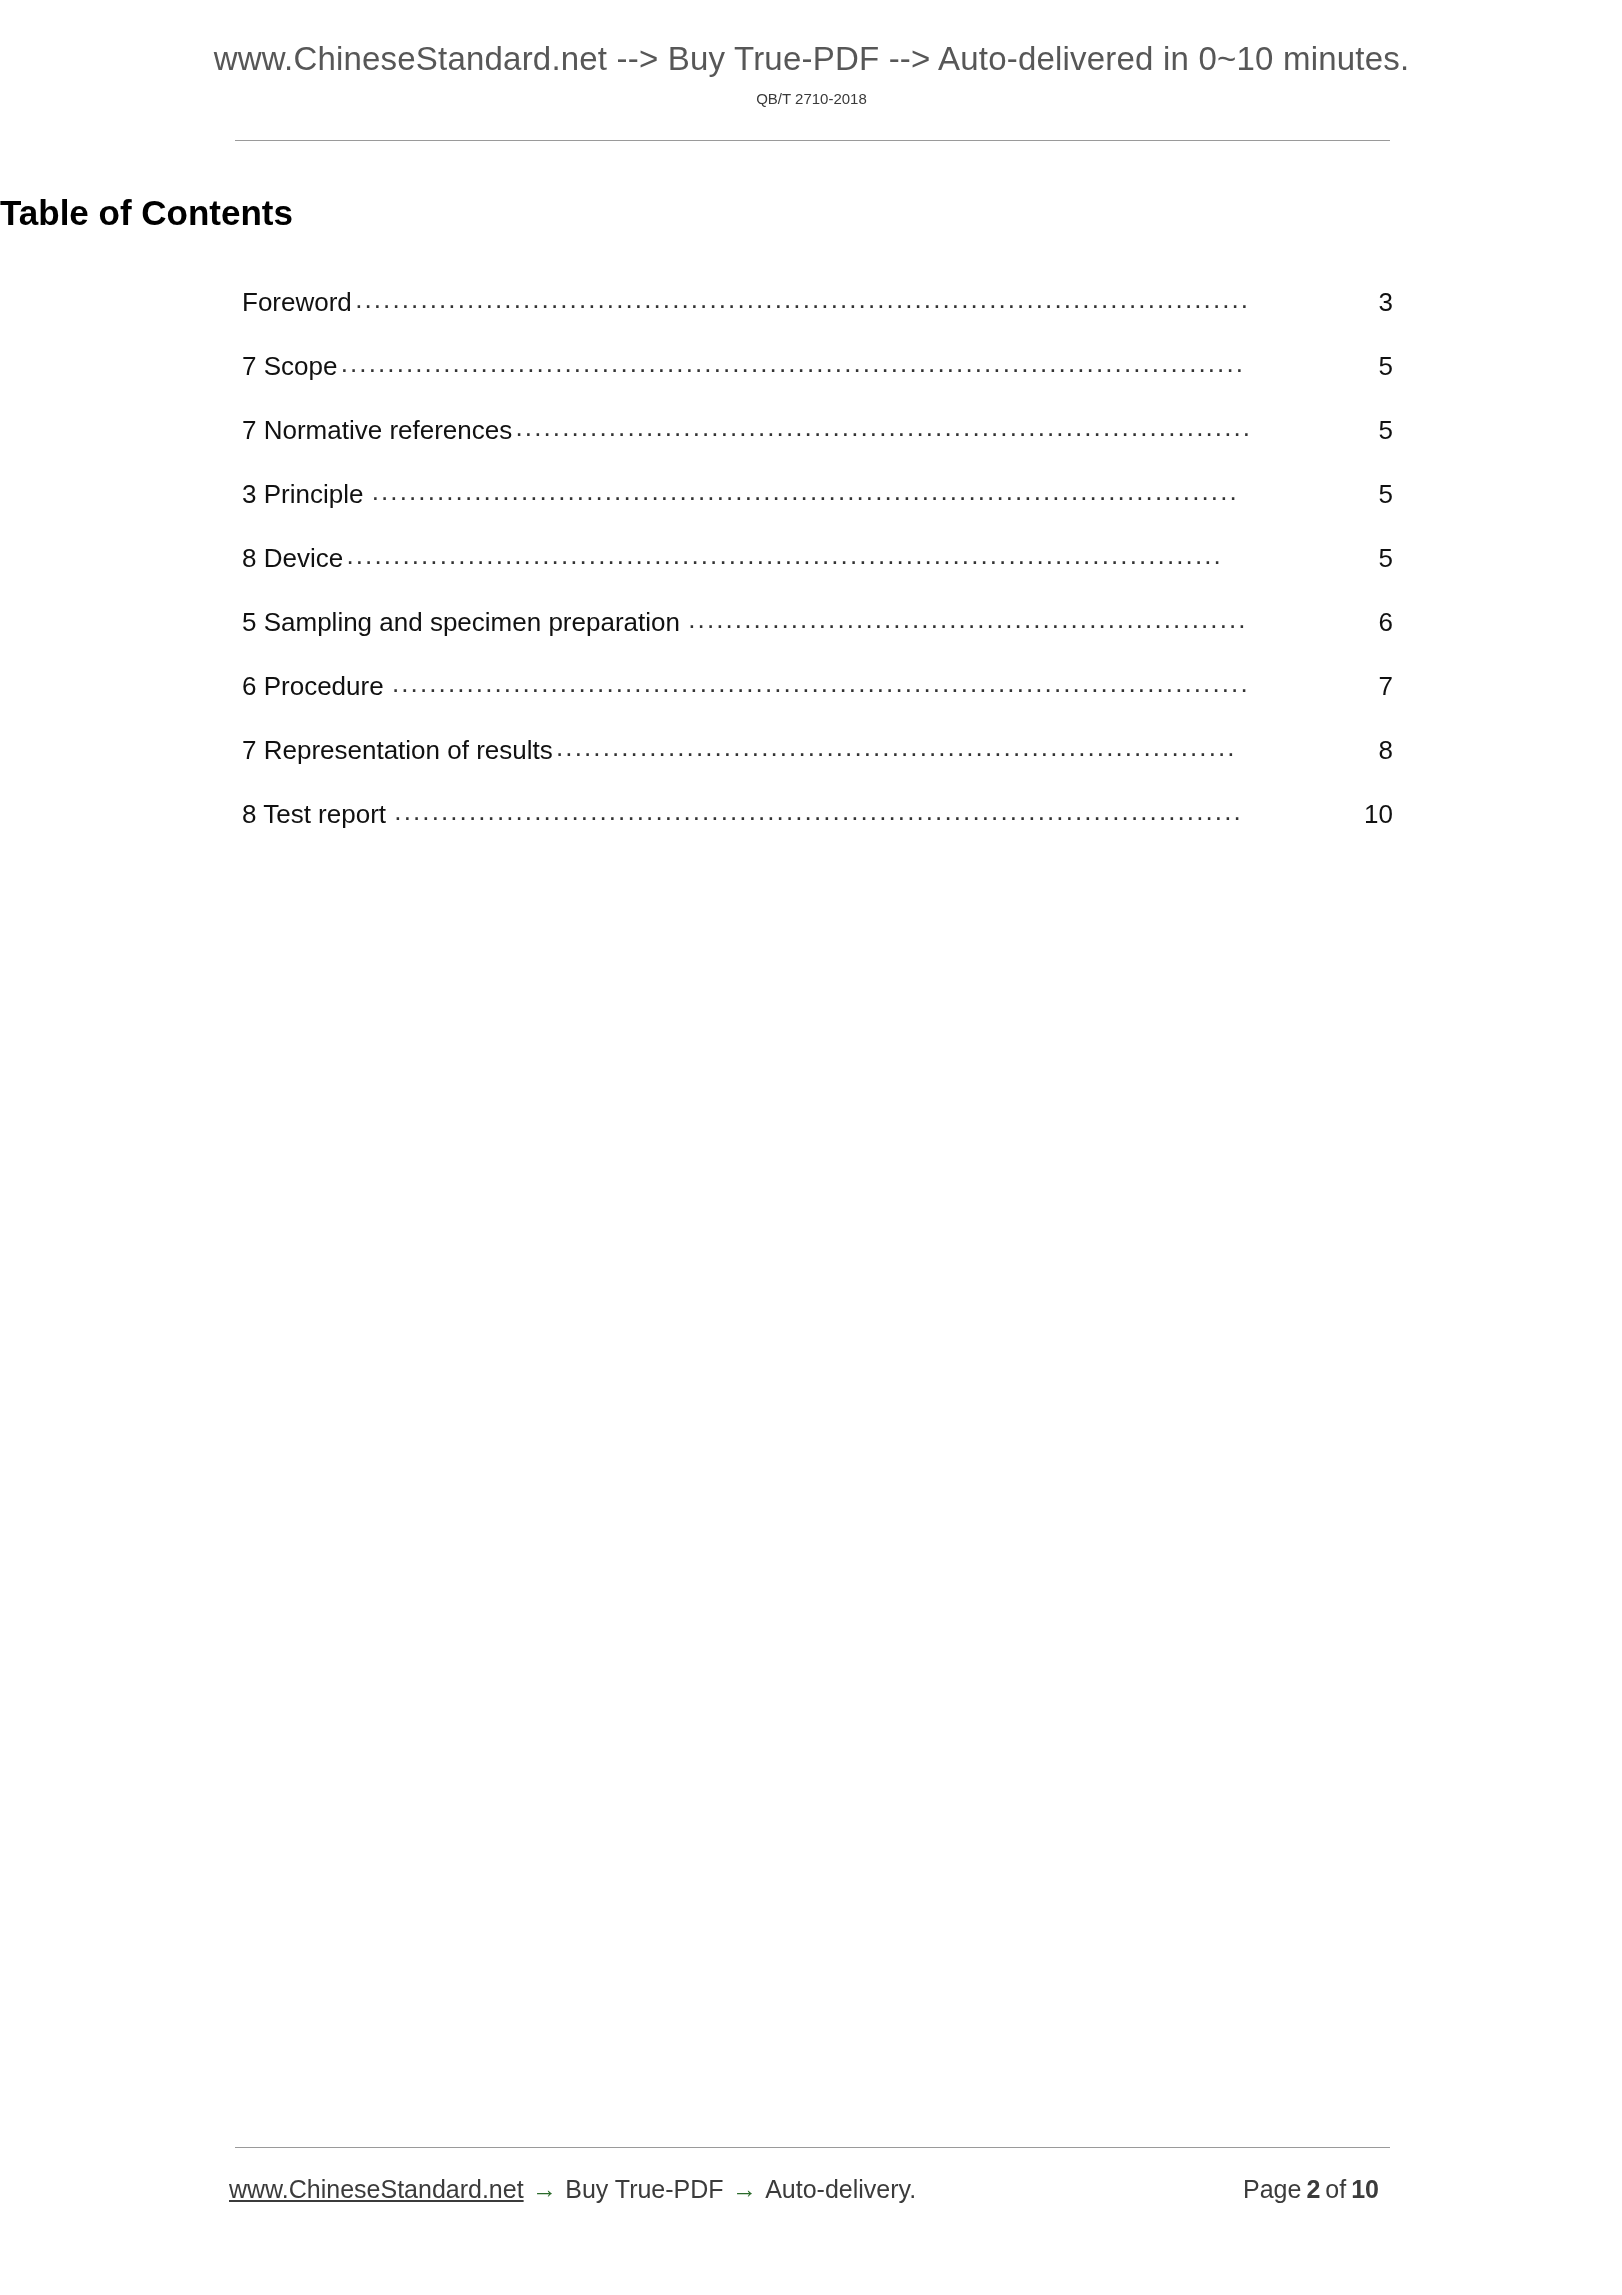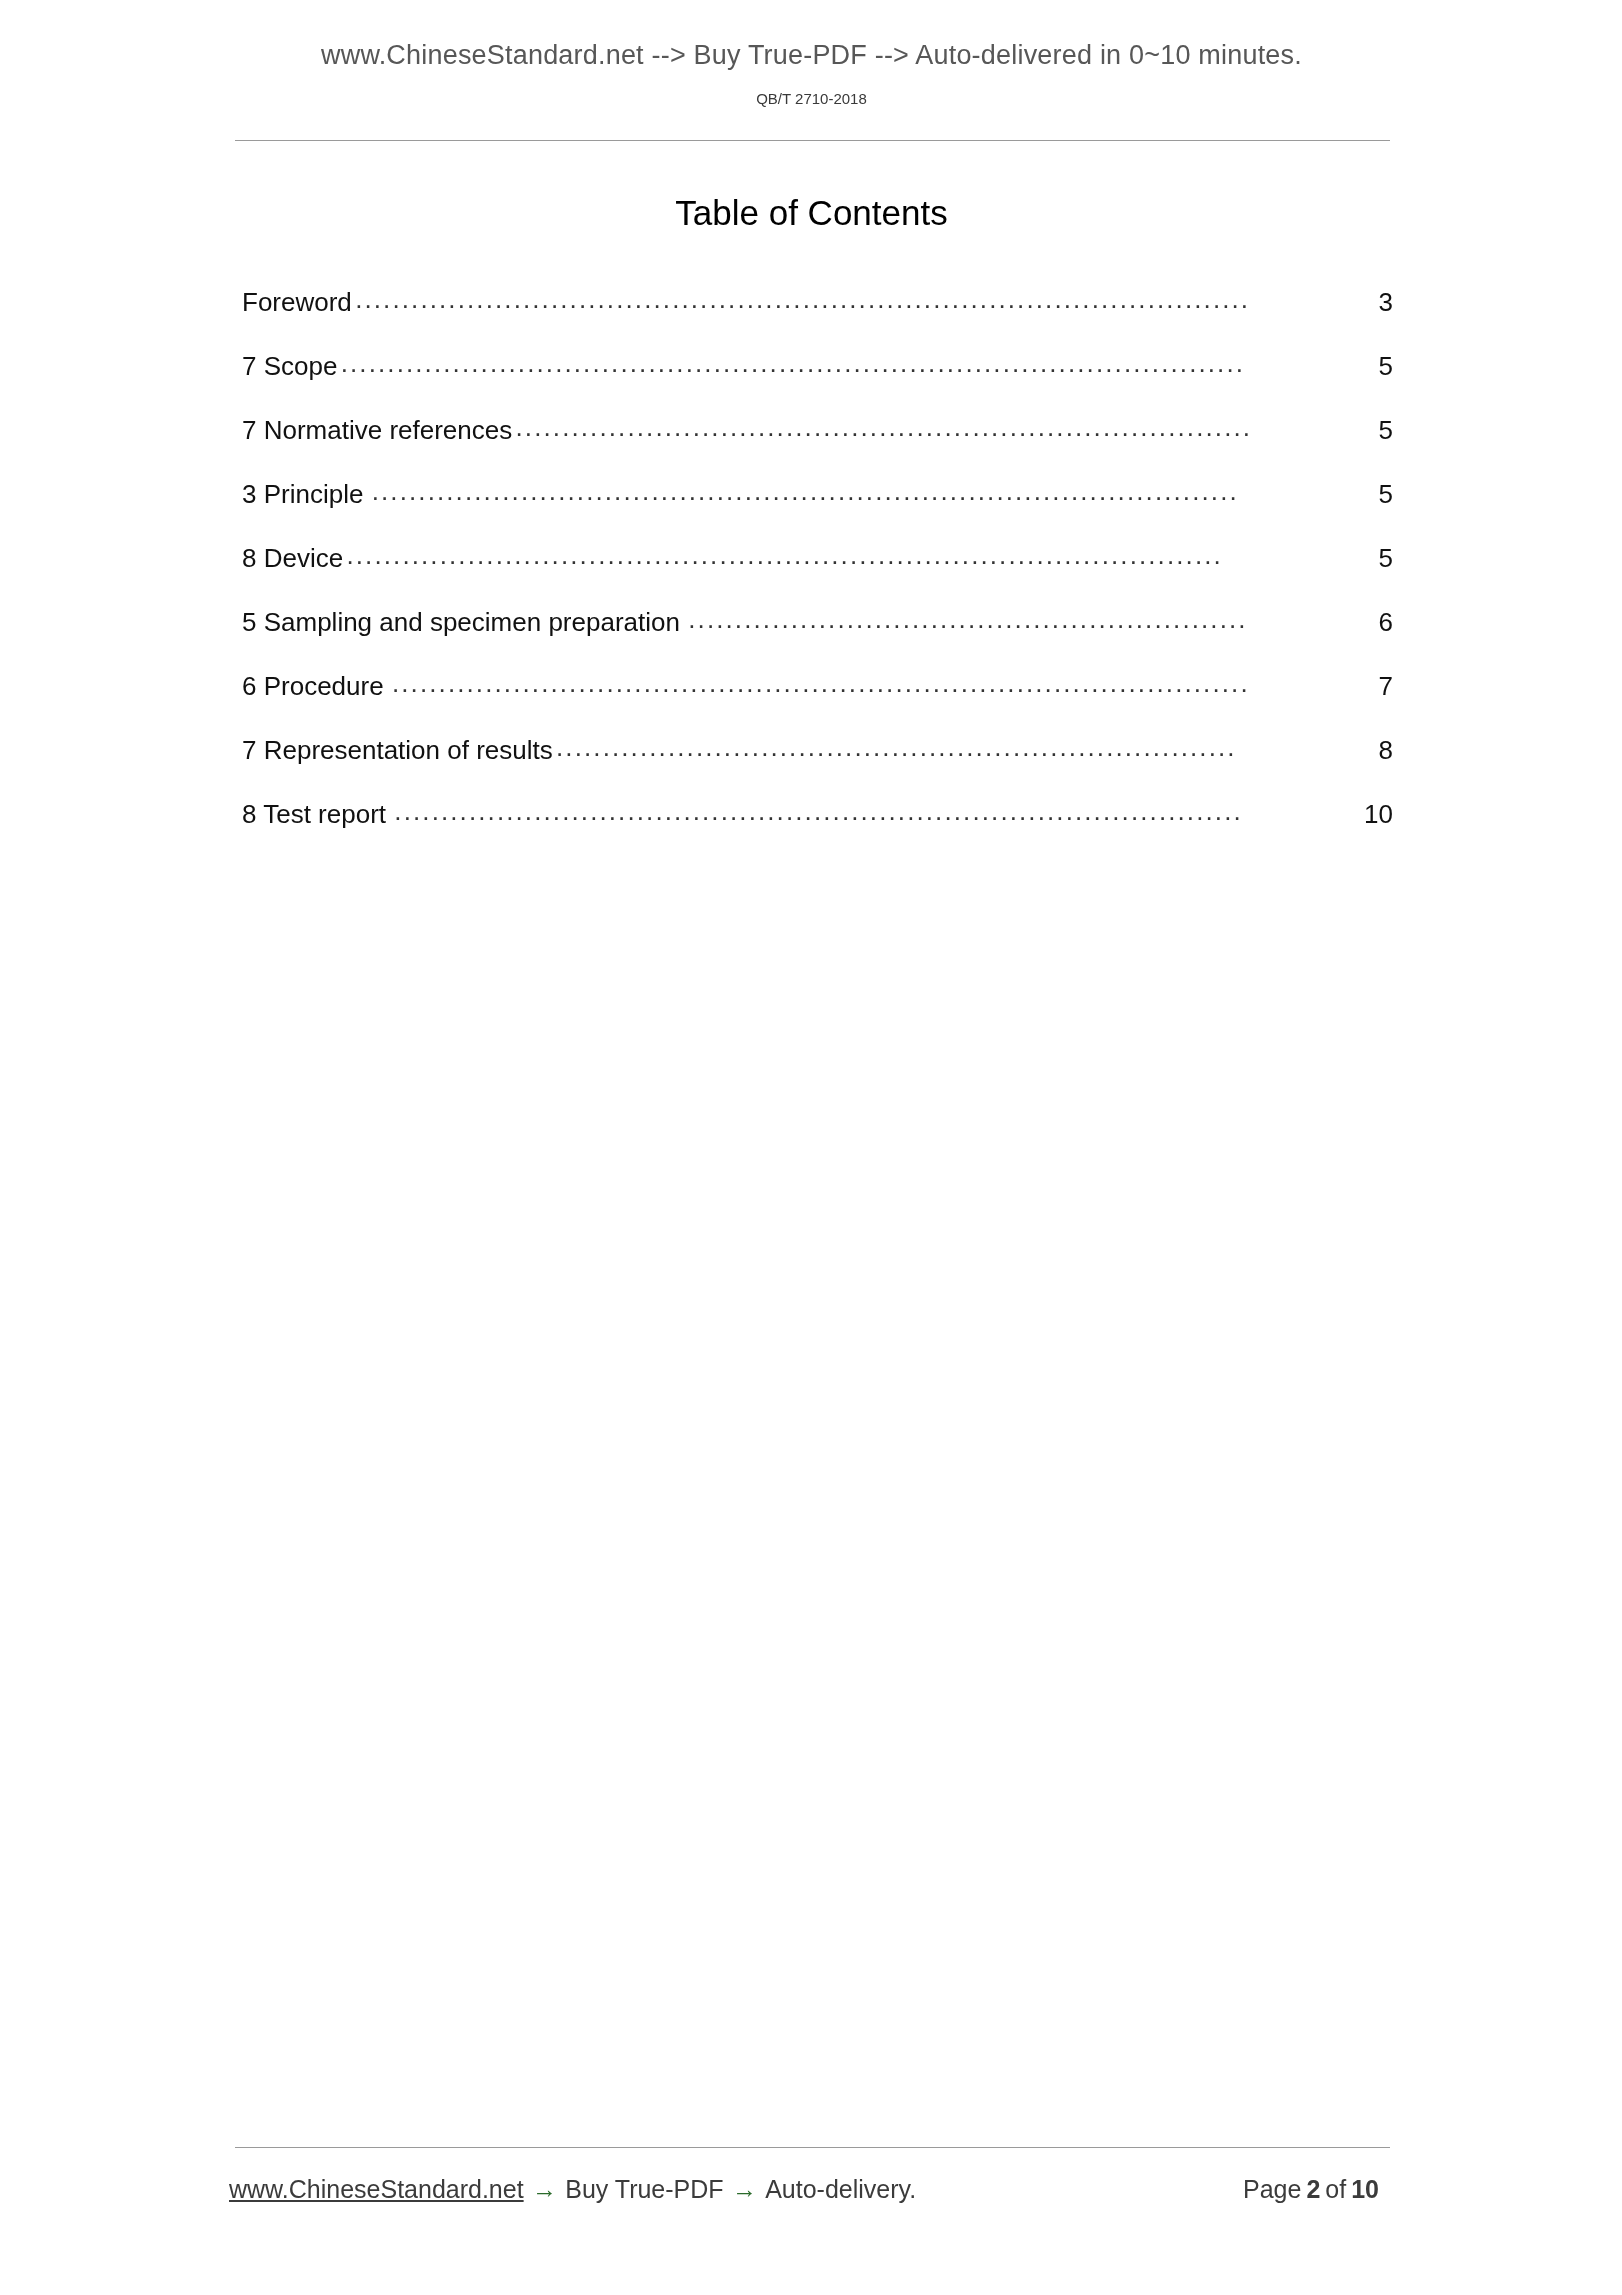--- a/index.html
+++ b/index.html
@@ -21,21 +21,21 @@
     overflow: hidden;
   }
 
   
   .watermark-top {
     position: absolute;
     top: 40px;
     left: 0;
     width: 100%;
     text-align: center;
-    font-size: 27px;
+    font-size: 33px;
     color: #575757;
     letter-spacing: 0.2px;
     white-space: nowrap;
   }
   .doc-code {
     position: absolute;
     top: 90px;
     left: 0;
     width: 100%;
     text-align: center;
@@ -50,23 +50,23 @@
     height: 0.8px;
     background: #9a9a9a;
   }
 
   
   .toc-title {
     position: absolute;
     top: 193px;
     left: 0;
     width: 100%;
-    text-align: center;
+    text-align: left;
     font-size: 35px;
-    font-weight: normal;
+    font-weight: bold;
     color: #000000;
   }
 
   
   .toc {
     position: absolute;
     top: 270px;
     left: 242px;
     width: 1151px;
   }

